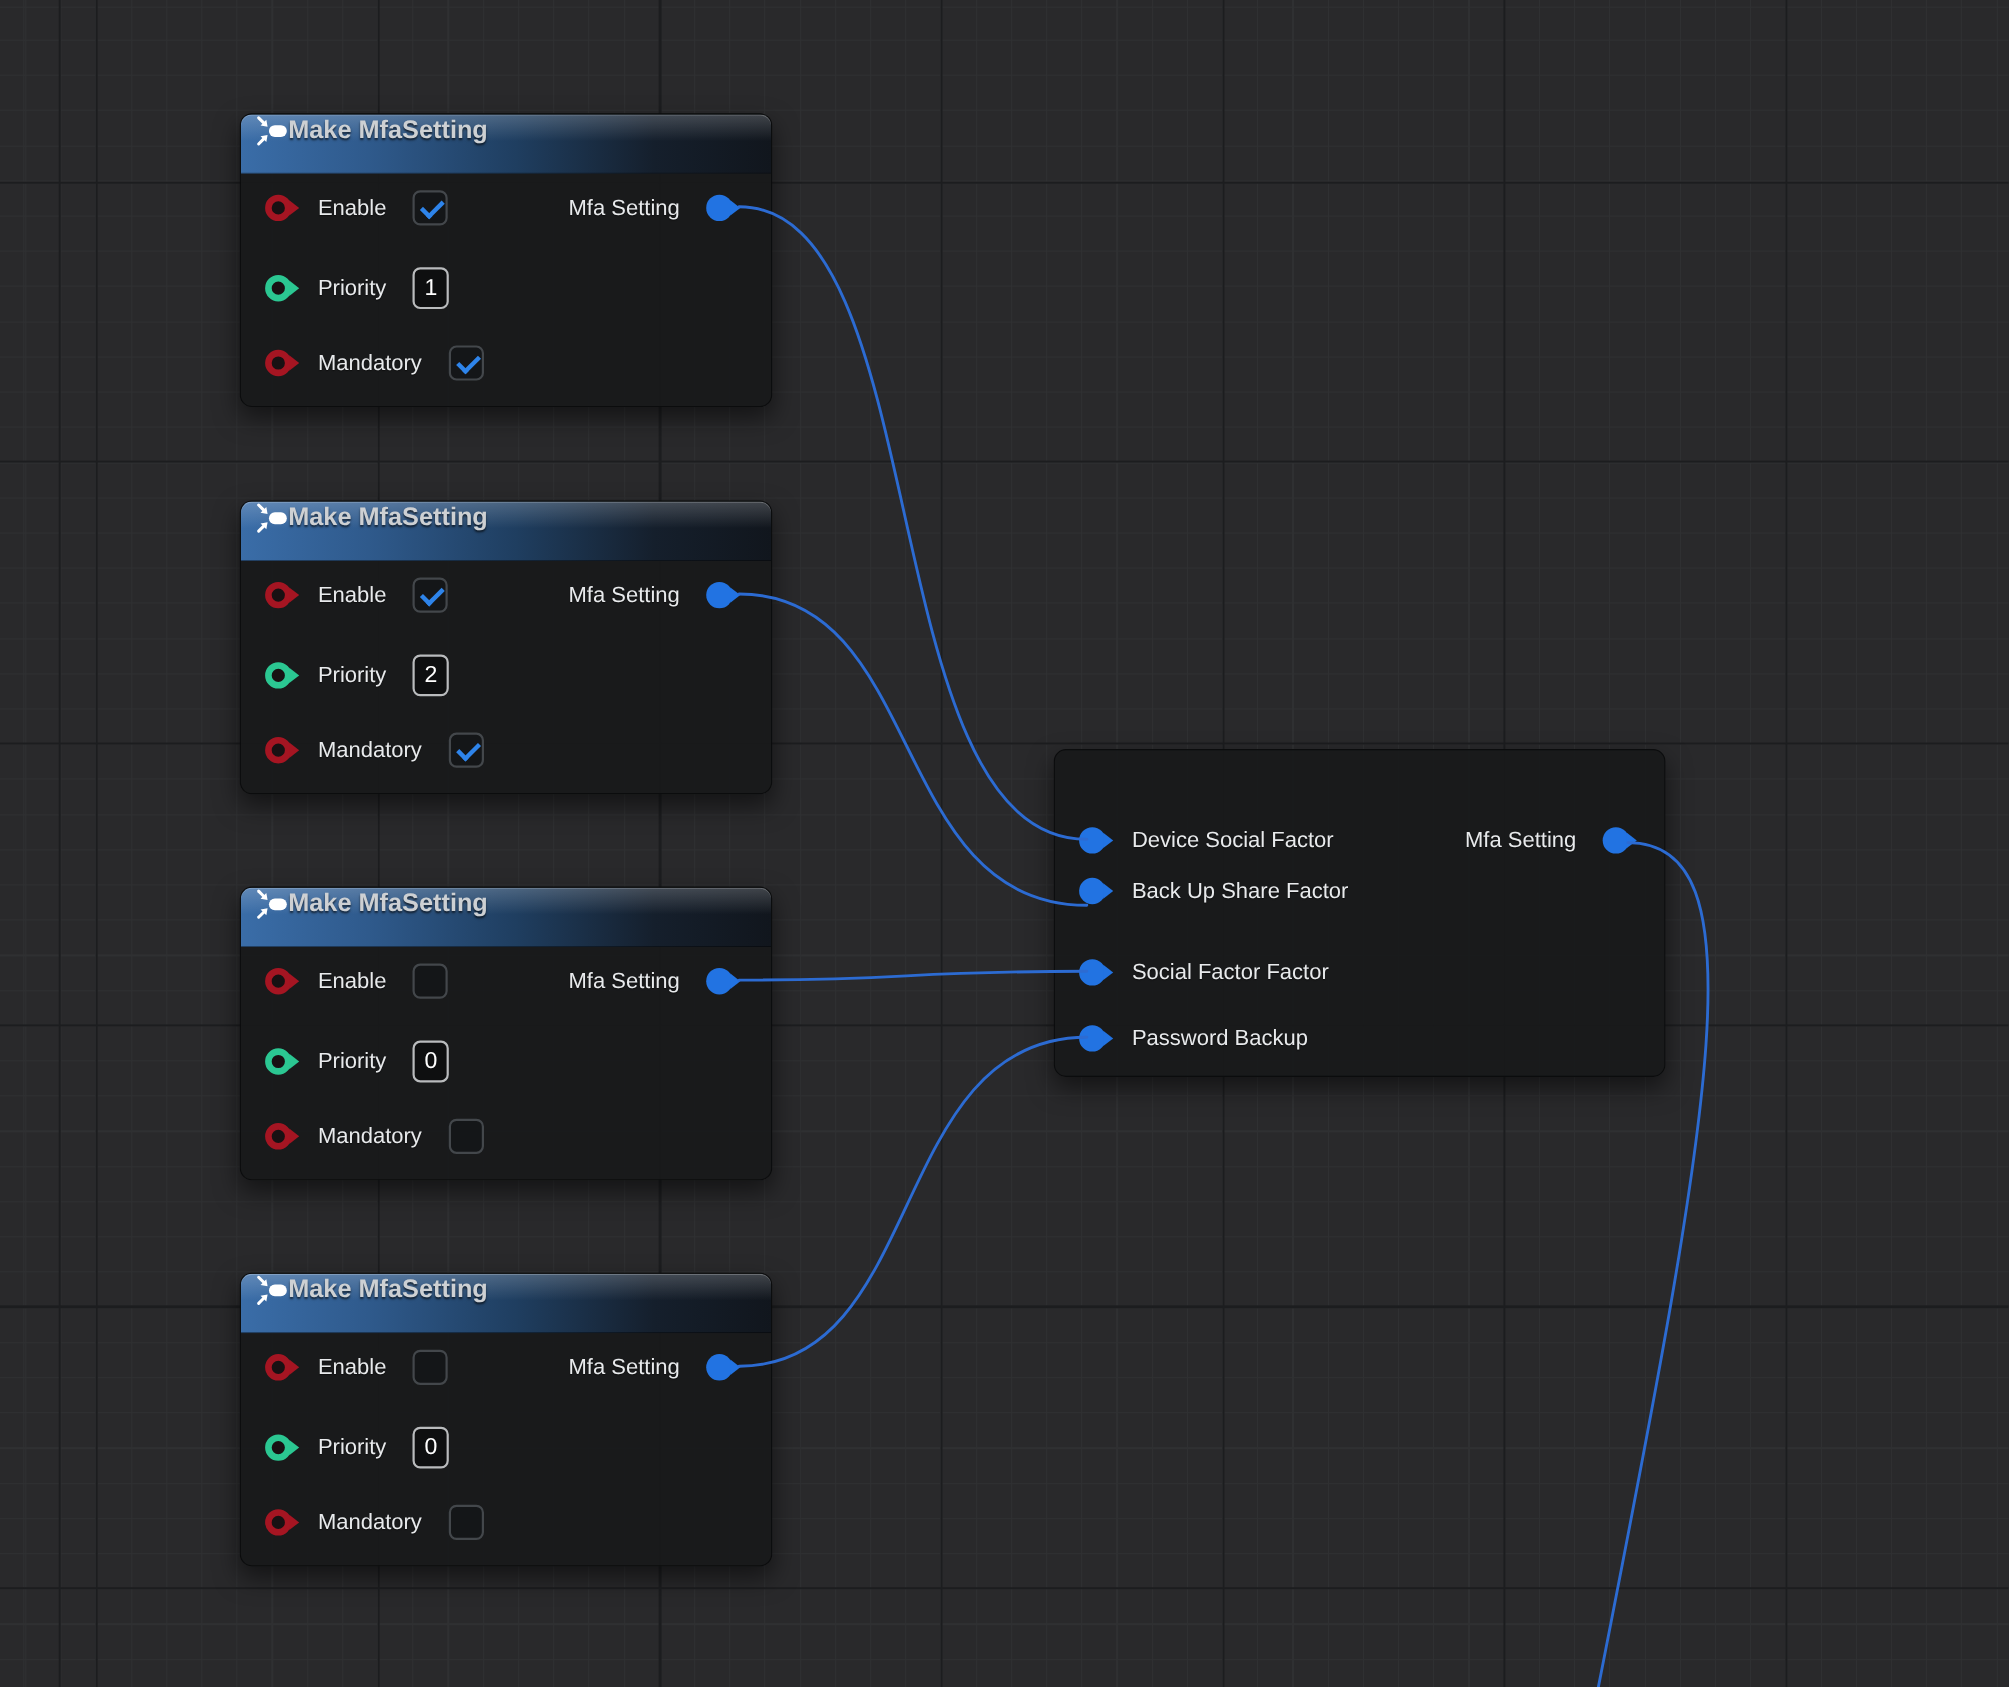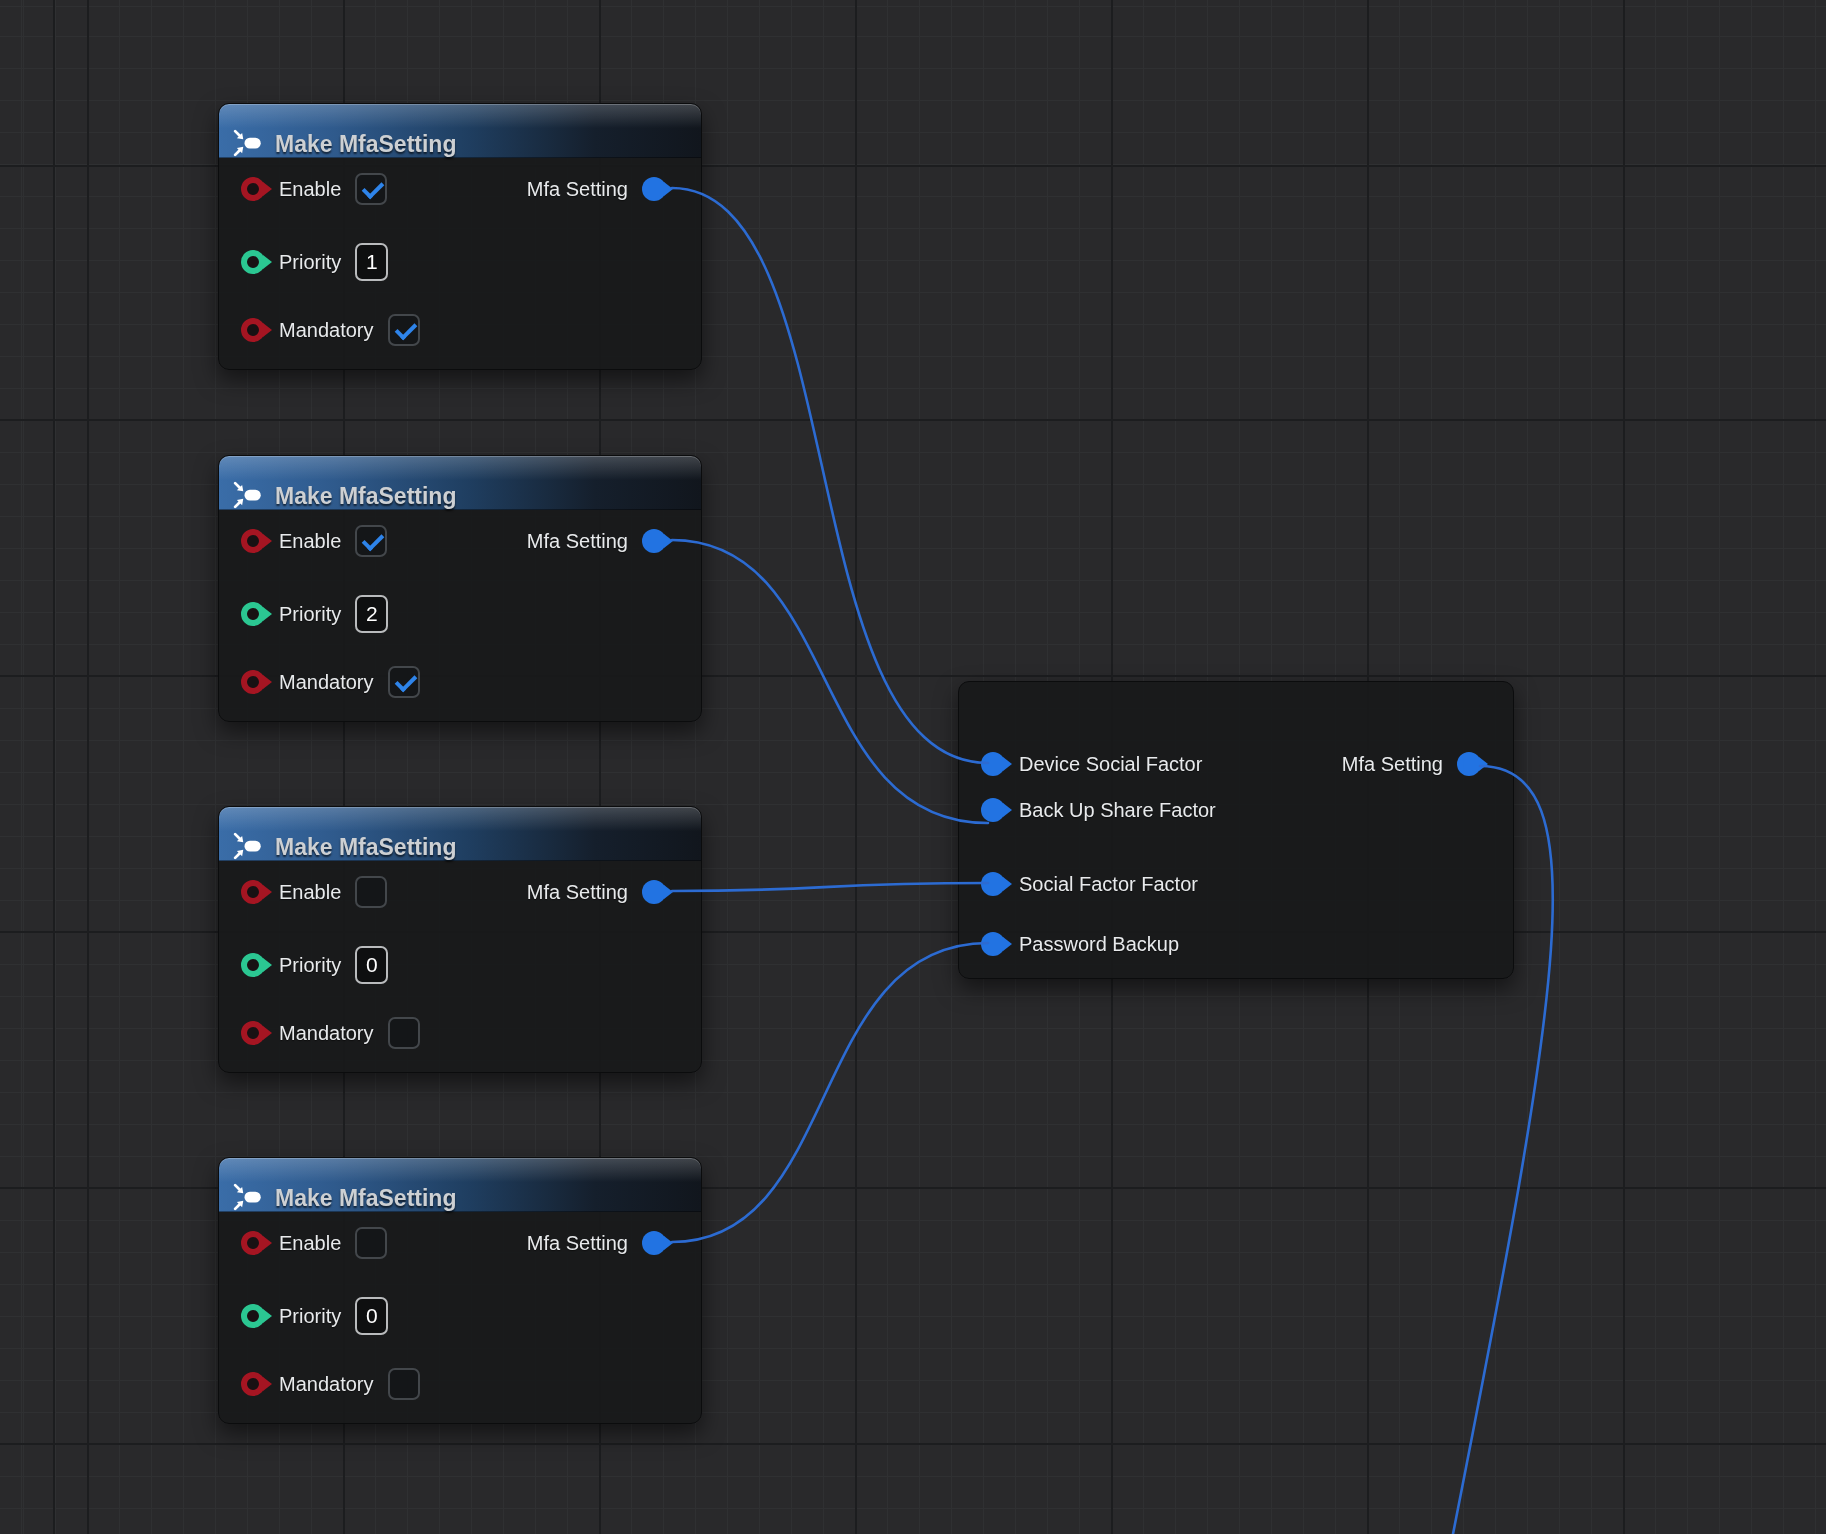--- a/index.html
+++ b/index.html
@@ -21,35 +21,35 @@
   .node{
     position:absolute;z-index:10;
     background:rgba(24,26,27,0.94);
     border:1px solid #0b0c0d;
     border-radius:11px;
     box-shadow:0 10px 22px rgba(0,0,0,.5);
   }
   .header{
     position:absolute;left:0;top:0;right:0;height:54px;
     border-radius:10px 10px 0 0;
-    display:flex;align-items:flex-end;gap:13px;padding-left:13px;
+    display:flex;align-items:flex-start;padding-left:13px;
     background:
       linear-gradient(180deg,rgba(255,255,255,.20),rgba(255,255,255,0) 45%),
       linear-gradient(90deg,#3a6da8 0%,#2f5a8c 24%,#1f3e60 52%,#151f2c 78%,#11161d 100%);
     box-shadow:inset 0 1px 0 rgba(255,255,255,.22), inset 0 -1px 0 rgba(0,0,0,.4);
   }
   .title{
     font-size:23px;font-weight:bold;color:#cdd0d3;
     text-shadow:0 2px 2px rgba(0,0,0,.65);
     white-space:nowrap;
   }
   .hicon{width:30px;height:30px;flex:0 0 auto;}
   .row{
     position:absolute;left:22px;height:32px;
-    display:flex;align-items:center;gap:14px;
+    display:flex;align-items:center;gap:24px;
   }
   .row.tall{height:38px;justify-content:flex-end;}
   .row.out{left:auto;text-align:center;}
   .plabel{
     font-size:20px;color:#e8eaec;white-space:nowrap;
     text-shadow:0 1px 1px rgba(0,0,0,.5);
   }
   .pin{position:relative;width:24px;height:24px;border-radius:50%;flex:0 0 auto;}
   .pin::after{
     content:"";position:absolute;left:22px;top:50%;margin-top:-7px;

